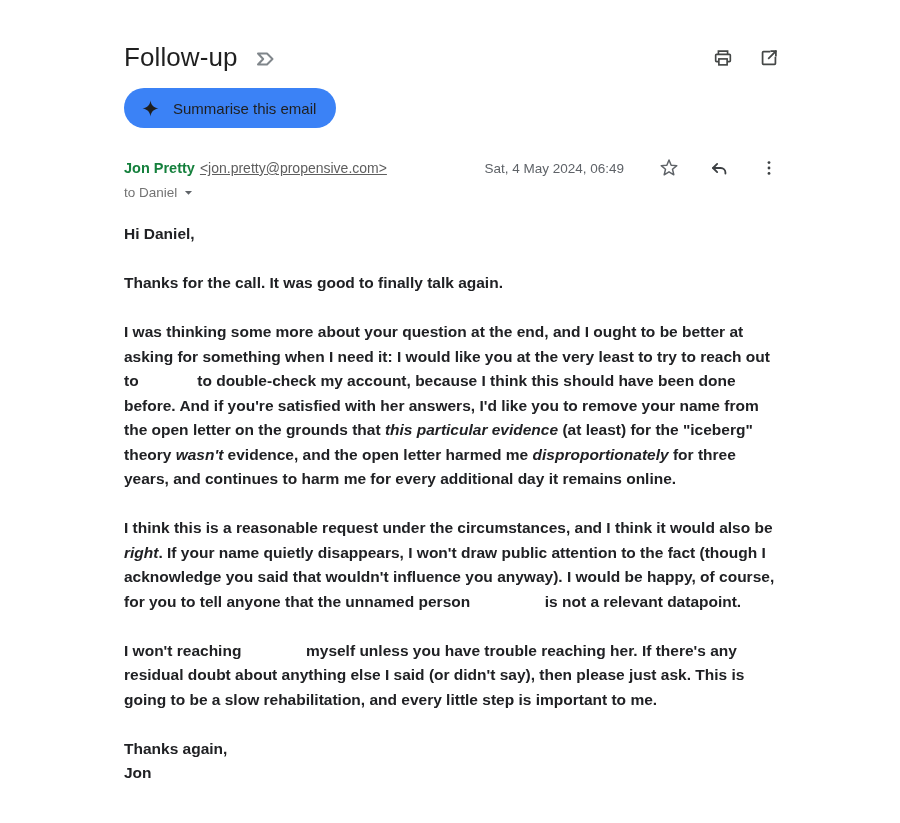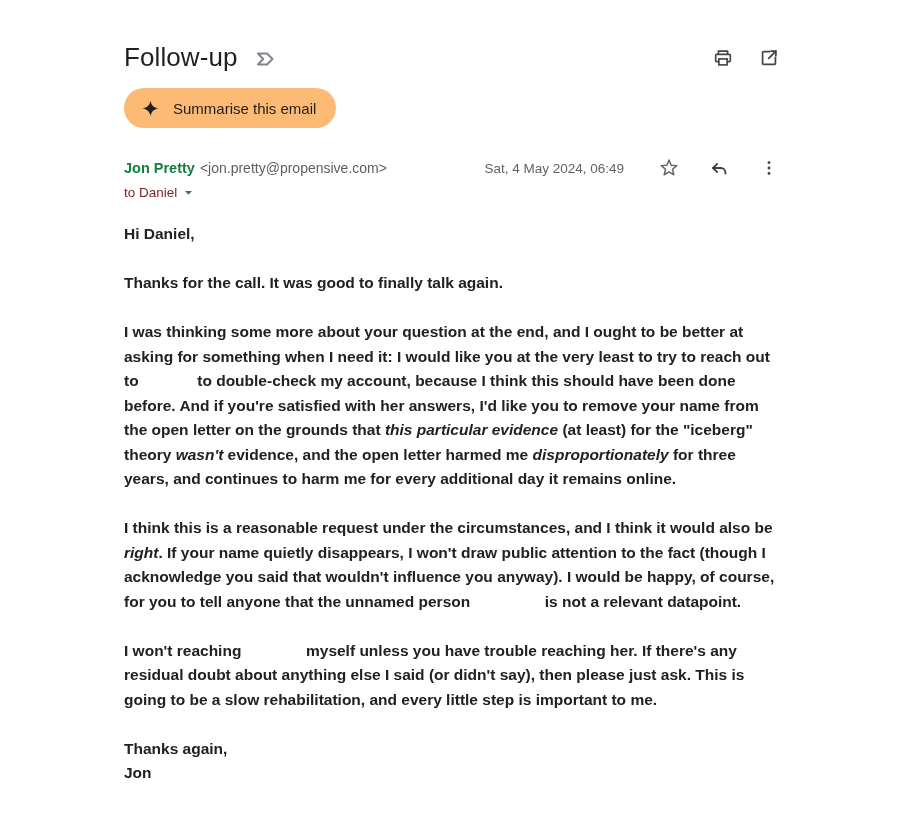--- a/index.html
+++ b/index.html
@@ -10,32 +10,32 @@
   .header-row { display: flex; align-items: center; justify-content: space-between; }
   .subject-wrap { display: flex; align-items: center; gap: 15px; }
   .subject { font-size: 26px; font-weight: 400; color: #1f1f1f; letter-spacing: 0.1px; }
   .label-ic { width: 24px; height: 24px; display: inline-flex; margin-top: 3px; }
   .header-actions { display: flex; align-items: center; gap: 24px; }
   .icon-btn { background: none; border: none; padding: 0; cursor: pointer;
               width: 22px; height: 22px; display: inline-flex; align-items: center; justify-content: center; }
 
   .chip { margin-top: 15px; display: inline-flex; align-items: center; gap: 13px;
           height: 40px; padding: 0 20px 0 17px; border: none; border-radius: 20px;
-          background: #fdba74; font-family: inherit; font-size: 15px; font-weight: 500;
+          background: #3b82f6; font-family: inherit; font-size: 15px; font-weight: 500;
           color: #1f1f1f; cursor: pointer; }
 
   .sender-row { margin-top: 29px; display: flex; align-items: center; }
   .sender-name { font-size: 14.5px; font-weight: 700; color: #15803d; }
-  .sender-email { font-size: 14px; color: #5e5e5e; margin-left: 5px; }
+  .sender-email { font-size: 14px; color: #5e5e5e; margin-left: 5px; text-decoration: underline; }
   .meta { margin-left: auto; display: flex; align-items: center; gap: 28px; }
   .date { font-size: 13.5px; color: #5f6368; margin-right: 6px; }
 
   .recipient-row { margin-top: 4px; }
   .recipient-btn { display: inline-flex; align-items: center; gap: 3px; background: none; border: none;
-                   font-family: inherit; font-size: 13.5px; color: #7f1d1d; cursor: pointer; padding: 0; }
+                   font-family: inherit; font-size: 13.5px; color: #737373; cursor: pointer; padding: 0; }
 
   .body-text { margin-top: 21px; width: 655px; font-size: 15.5px; line-height: 24.5px; color: #202124; }
   .body-text p { margin: 0 0 24.5px 0; font-weight: bold; }
   .italic { font-style: italic; }
   .redacted { display: inline-block; height: 1px; }
 </style>
 </head>
 <body>
 
 <div class="page">

